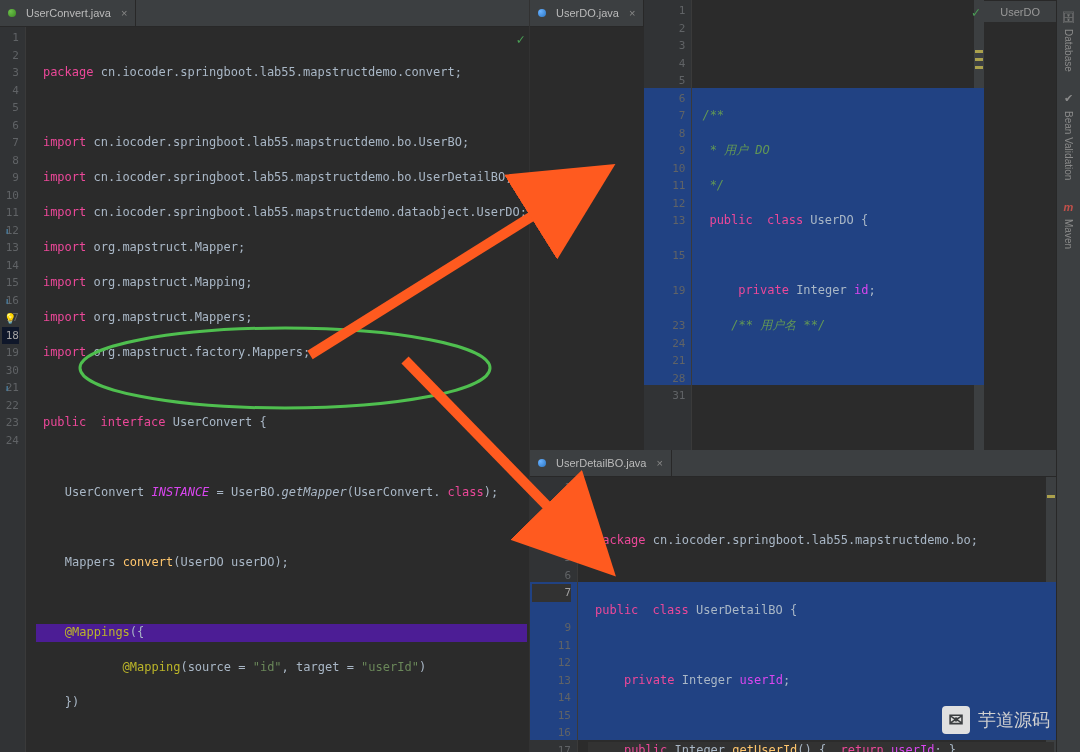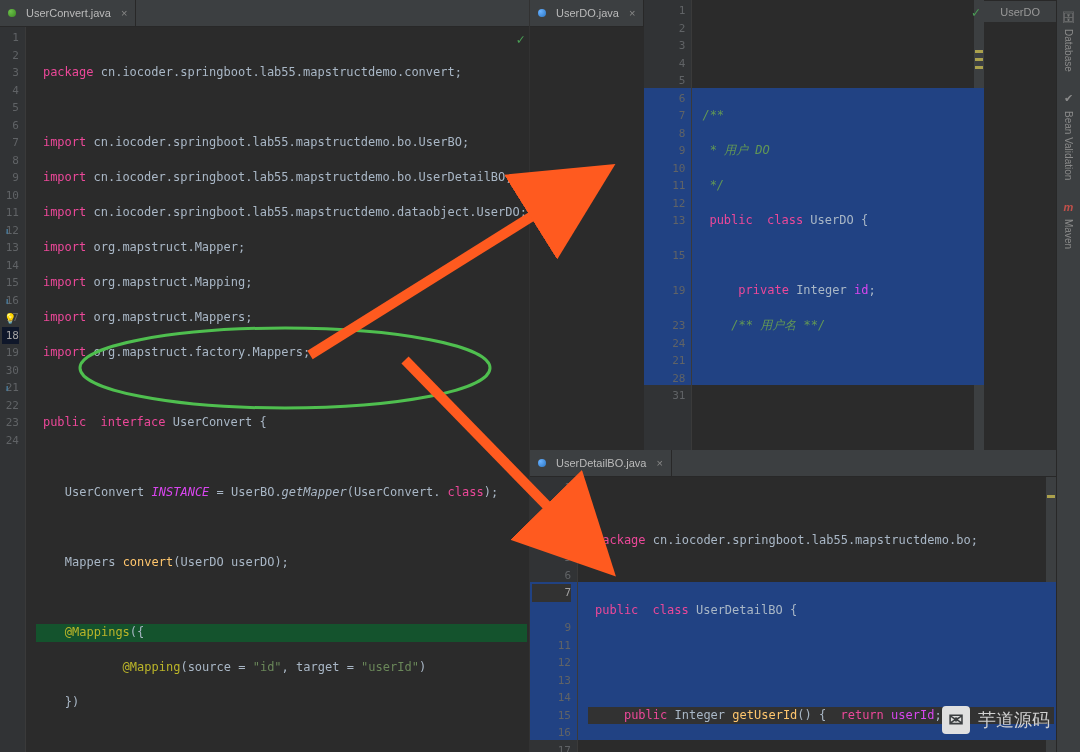--- a/index.html
+++ b/index.html
@@ -240,21 +240,21 @@
 <div class="code-line"><span class="kw">import</span> <span>org.mapstruct.Mapping</span>;</div>
 <div class="code-line"><span class="kw">import</span> <span>org.mapstruct.Mappers</span>;</div>
 <div class="code-line"><span class="kw">import</span> <span>org.mapstruct.factory.Mappers</span>;</div>
 <div class="code-line"></div>
 <div class="code-line"><span class="kw">public</span> <span class="kw">interface</span> <span>UserConvert</span> <span>{</span></div>
 <div class="code-line"></div>
 <div class="code-line">    <span>UserConvert</span> <span class="fld it">INSTANCE</span><span> = </span><span>UserBO</span>.<span class="it">getMapper</span>(<span>UserConvert</span>.<span class="kw">class</span>);</div>
 <div class="code-line"></div>
 <div class="code-line">    <span>Mappers</span> <span class="mth">convert</span>(<span>UserDO</span> <span>userDO</span>);</div>
 <div class="code-line"></div>
-<div class="code-line" style="background:#14532d;">    <span class="ann">@Mappings</span>(<span>{</span></div>
+<div class="code-line" style="background:#4c1d95;">    <span class="ann">@Mappings</span>(<span>{</span></div>
 <div class="code-line">            <span class="ann">@Mapping</span>(<span>source</span> = <span class="str">"id"</span>, <span>target</span> = <span class="str">"userId"</span>)</div>
 <div class="code-line">    <span>}</span>)</div>
 
 
 
 
       </div>
     </div>
   </div>
 
@@ -362,20 +362,21 @@
         </div>
         <div class="code">
           <div class="err-stripe">
             <div class="err-mark" style="top:18px;background:#aba14d;"></div>
           </div>
           <div class="sel-bg" style="top:105px;height:157.5px;"></div>
 <div class="code-line"><span class="kw">package</span> <span>cn.iocoder.springboot.lab55.mapstructdemo.bo</span>;</div>
 <div class="code-line"></div>
 <div class="code-line"><span class="kw">public</span> <span class="kw">class</span> <span>UserDetailBO</span> <span>{</span></div>
 <div class="code-line"></div>
+<div class="code-line">    <span class="kw">private</span> <span>Integer</span> <span class="fld">userId</span>;</div>
 <div class="code-line"></div>
 <div class="code-line" style="background:#323232;">    <span class="kw">public</span> <span>Integer</span> <span class="mth">getUserId</span>() { <span class="kw">return</span> <span class="fld">userId</span>; }</div>
 
 
 
 
 
 
 
 

